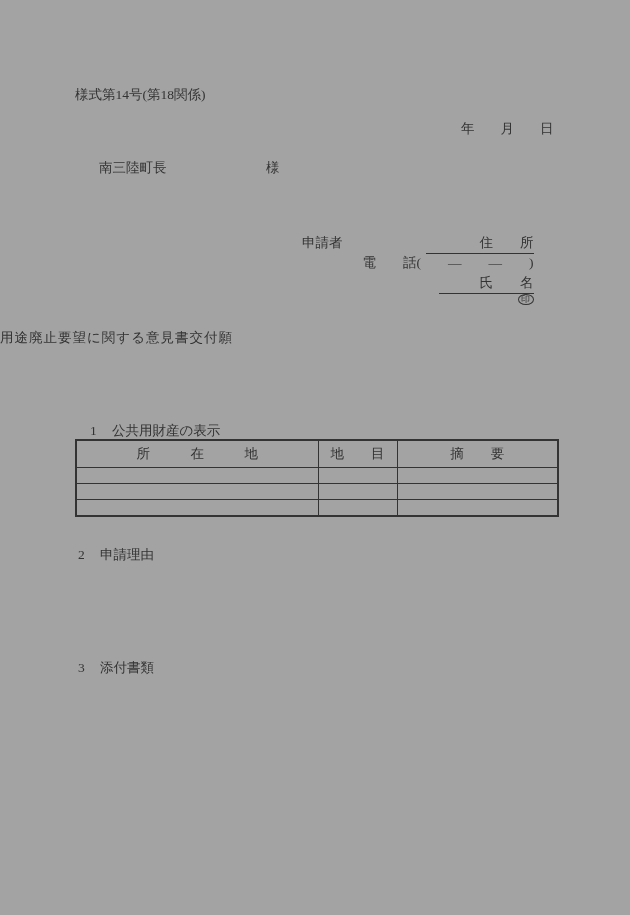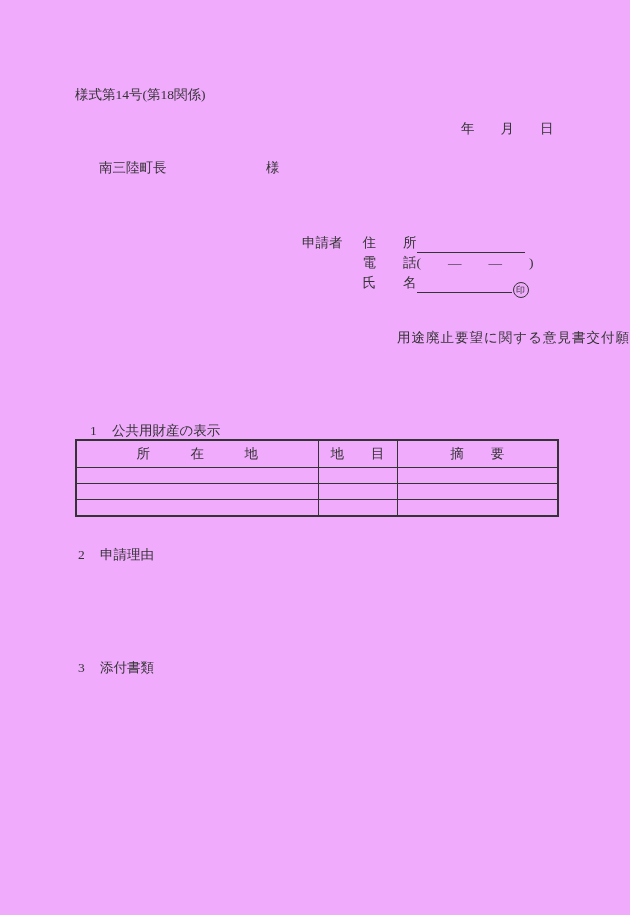--- a/index.html
+++ b/index.html
@@ -1,50 +1,50 @@
 <!DOCTYPE html>
 <html><head>
 <meta charset="utf-8">
 <style>
   * { margin:0; padding:0; box-sizing:border-box; }
   html,body { background:#888; }
   .page {
     position:relative;
     width:630px; height:915px;
     margin:0 auto;
-    background:#f0abfc;
+    background:#a3a3a3;
     font-family:"Liberation Serif","DejaVu Serif",serif;
     font-size:13.5px;
     color:#333333;
     overflow:hidden;
   }
   .abs { position:absolute; white-space:nowrap; }
 
   .form-number { left:75px; top:86px; }
 
   .date-line { left:461px; top:120px; display:flex; gap:26px; }
 
   .addressee { left:99px; top:159px; }
   .addressee .honorific { margin-left:96px; }
 
   .applicant { left:302px; top:233px; display:flex; align-items:flex-start; }
   .applicant-label { margin-right:20px; line-height:20px; }
   .app-rows { display:flex; flex-direction:column; }
-  .app-row { line-height:20px; height:20px; display:flex; align-items:flex-end; }
+  .app-row { line-height:20px; height:20px; display:flex; align-items:flex-end;flex-direction:column; }
   .app-row .lbl { line-height:20px; }
   .fill-line { display:inline-block; border-bottom:1px solid #333; height:17px; }
   .fill-address { width:108px; }
   .fill-name { width:95px; }
   .seal {
     display:inline-flex; align-items:center; justify-content:center;
     width:16px; height:16px; border:1px solid #333; border-radius:50%;
     font-size:9px; line-height:1; margin-left:1px; margin-bottom:-5px;
   }
 
-  .doc-title { left:0; top:329px; width:630px; text-align:right; letter-spacing:1px; white-space:nowrap; position:absolute; }
+  .doc-title { left:0; top:329px; width:630px; text-align:left; letter-spacing:1px; white-space:nowrap; position:absolute; }
 
   .request-text { left:85px; top:364px; }
 
   .section { }
   .sec-num { display:inline-block; width:22px; }
   .section1 { left:90px; top:422px; }
   .section2 { left:78px; top:546px; }
   .section3 { left:78px; top:659px; }
 
   table.property-table {

